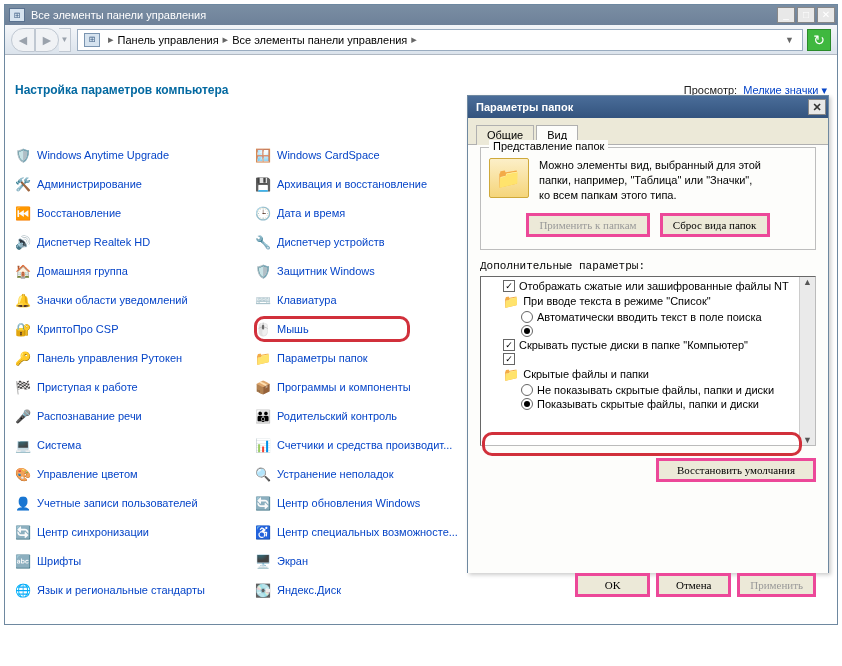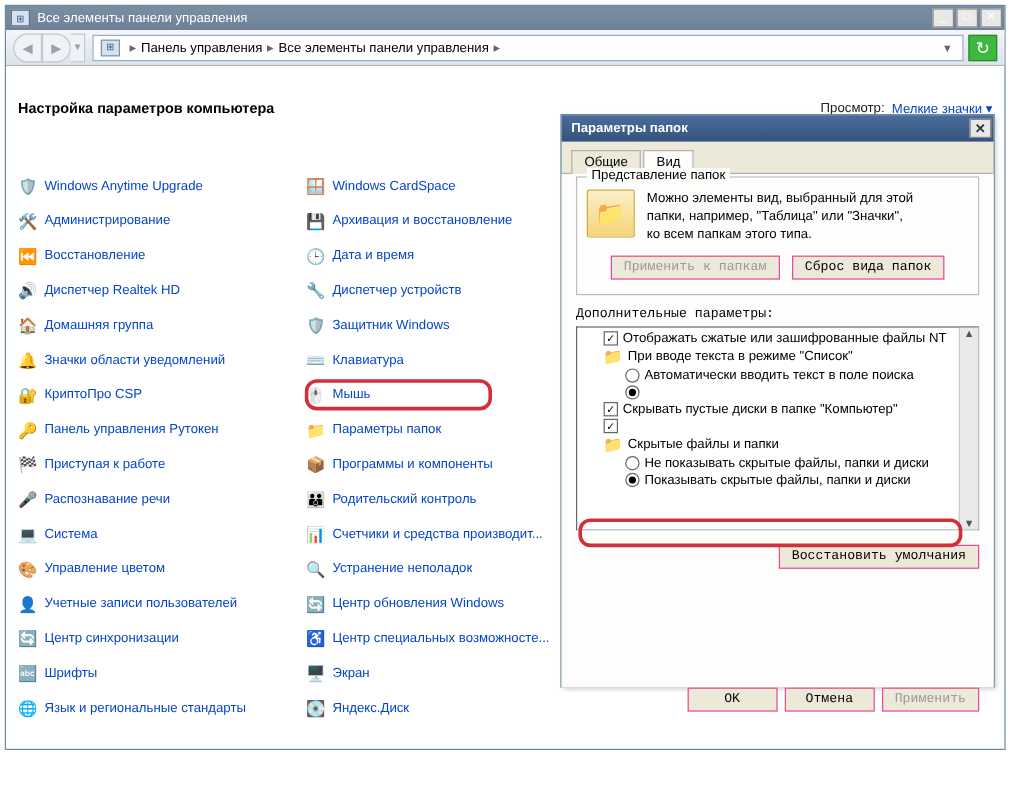--- a/index.html
+++ b/index.html
@@ -107,21 +107,21 @@
   
   .content {
     padding: 28px 10px 10px 10px;
     position: relative;
   }
   .page-title-row {
     display: flex;
     align-items: center;
   }
   .page-title {
-    color: #000000;
+    color: #0369a1;
     font-size: 12px;
     font-weight: bold;
   }
   .view-row {
     margin-left: auto;
     display: flex; align-items: center;
     font-size: 11px;
     color: #222;
     gap: 6px;
   }
@@ -230,24 +230,24 @@
     border: 1px solid #cfa93a;
     border-radius: 2px;
     flex-shrink: 0;
     display:flex; align-items:center; justify-content:center;
     font-size: 20px;
   }
   .fv-text { font-size: 11px; line-height: 1.35; }
   .fv-btns { display: flex; gap: 10px; margin-top: 10px; justify-content: center; }
   .btn {
     background: #ece9d8;
-    border: 1px solid #ec4899;
+    border: 3px solid #ec4899;
     padding: 3px 10px;
     font-size: 11px;
-    font-family: Liberation Mono, monospace;
+    font-family: Liberation Serif, serif;
     cursor: pointer;
     min-width: 110px;
   }
   .btn:disabled { color: #999; }
   .adv-label { font-size: 11px; margin-bottom: 4px; font-family: Liberation Mono, monospace; }
   .treebox {
     border: 1px inset #bbb;
     background: #fff;
     height: 170px;
     overflow: hidden;

